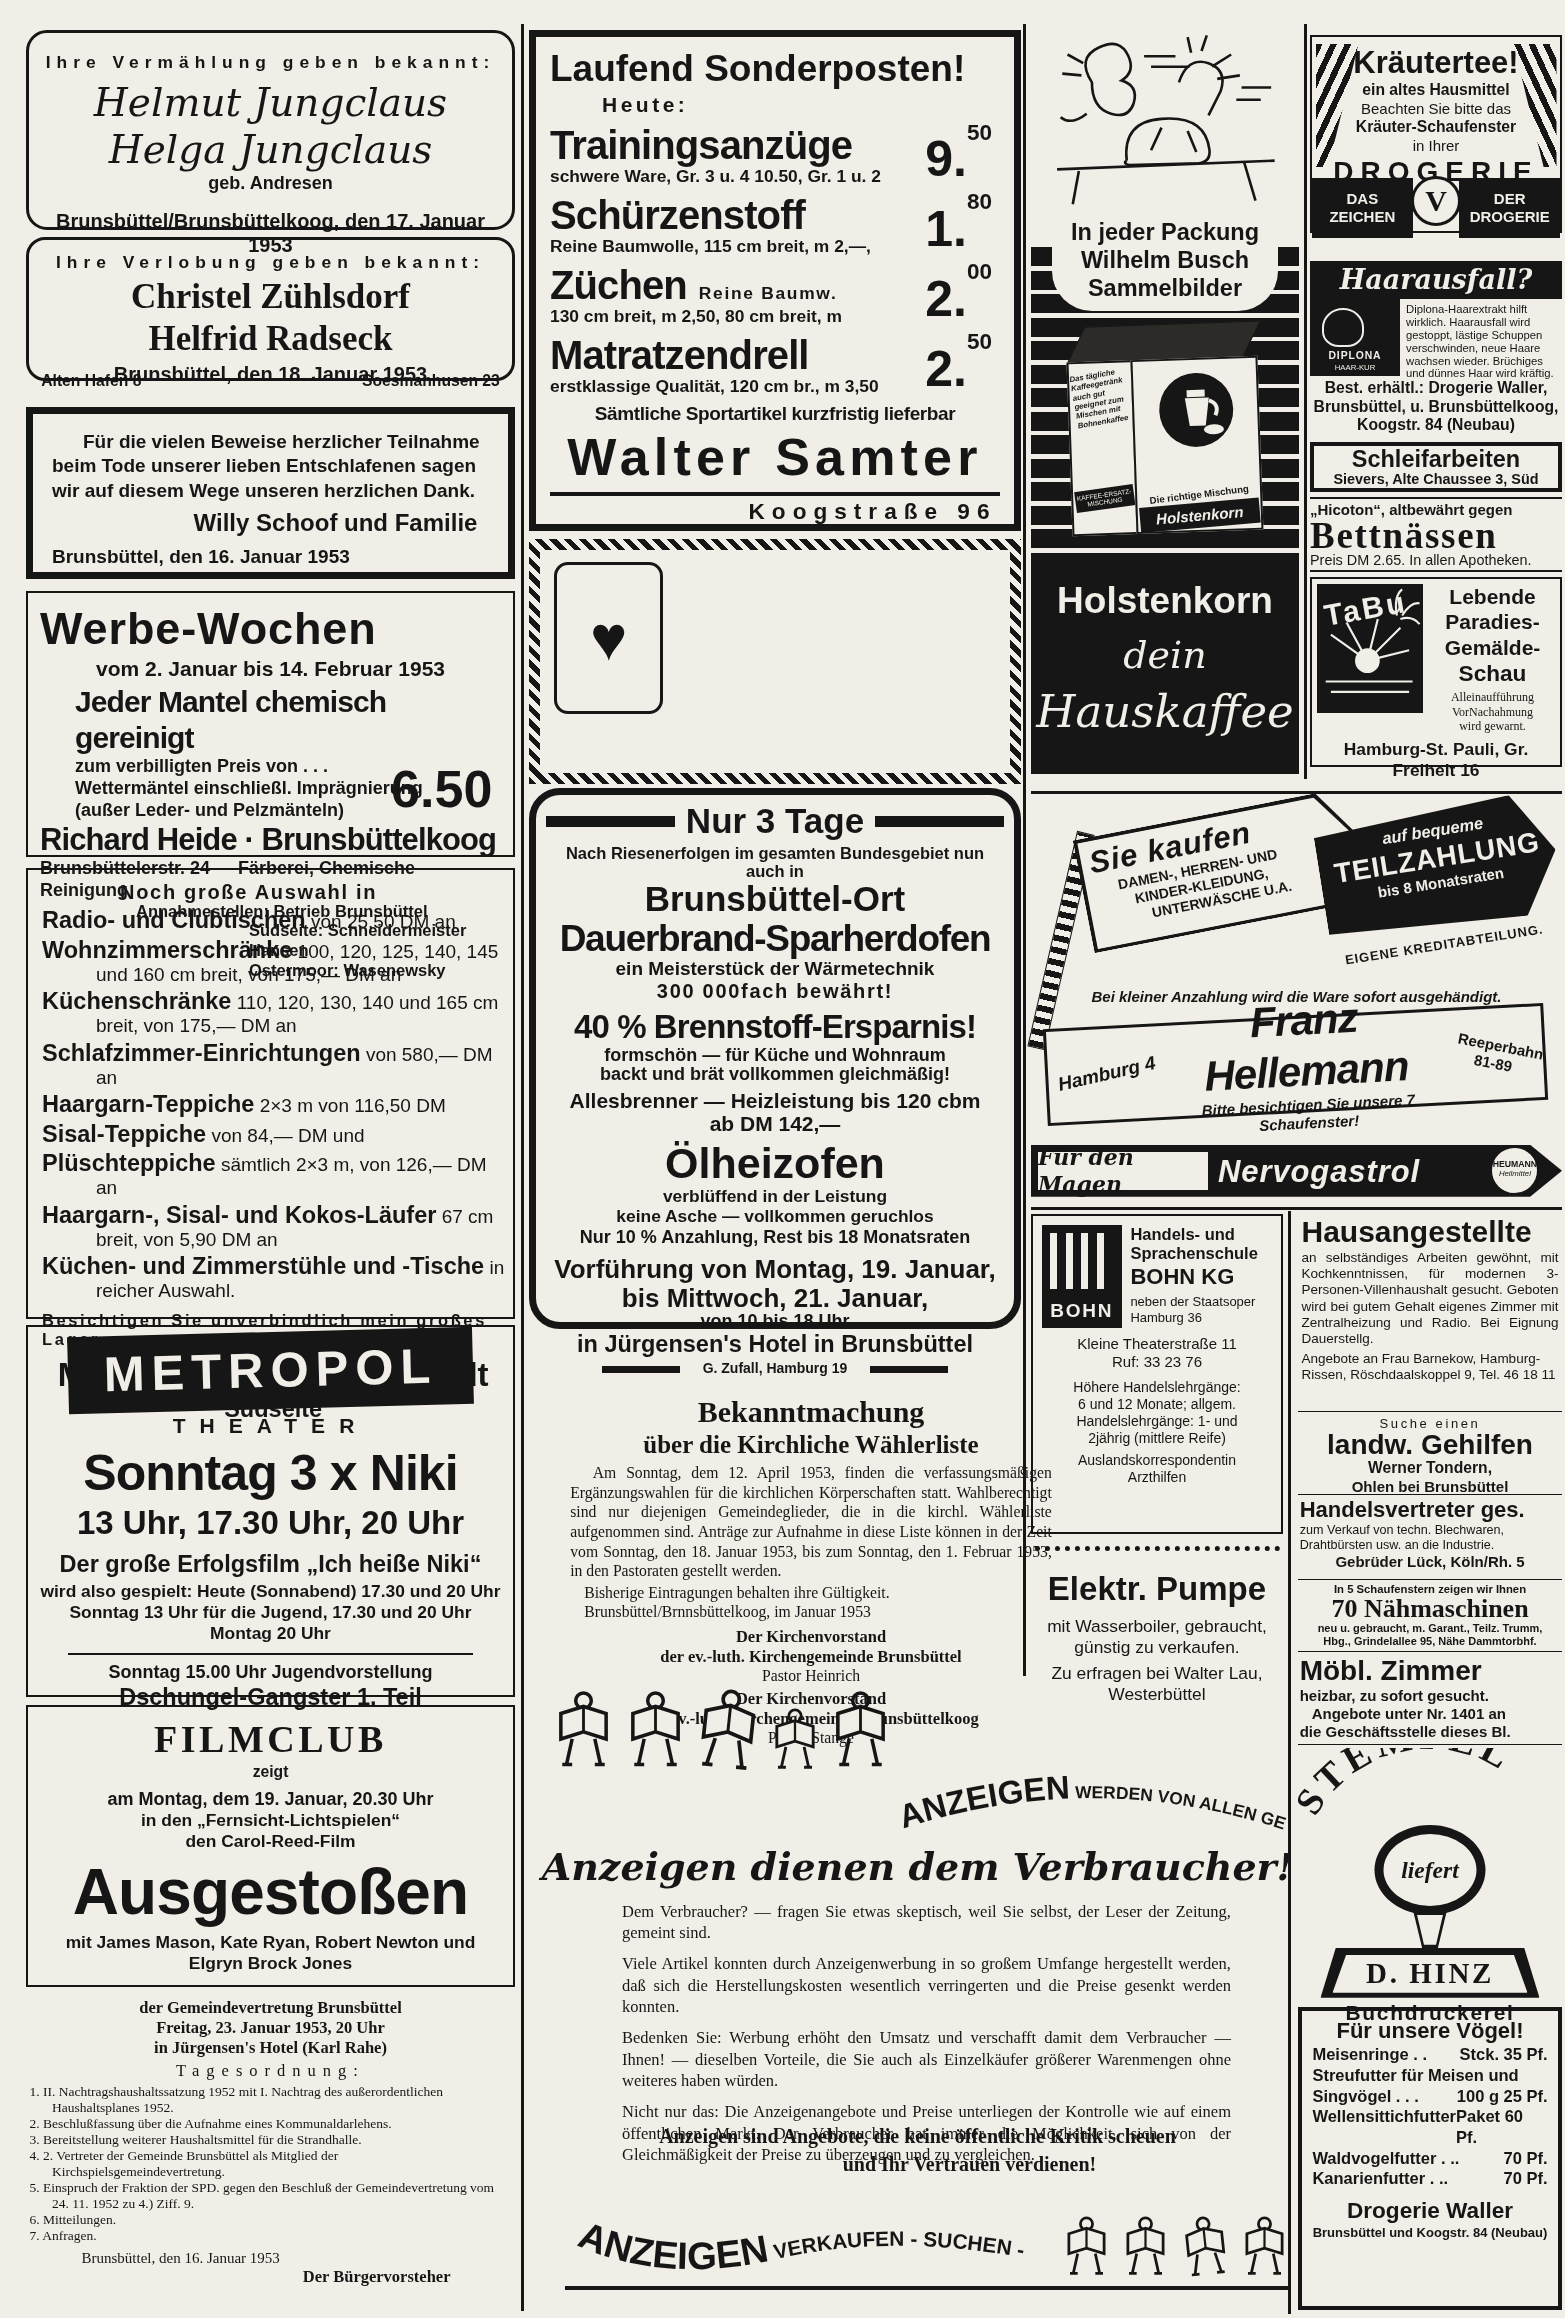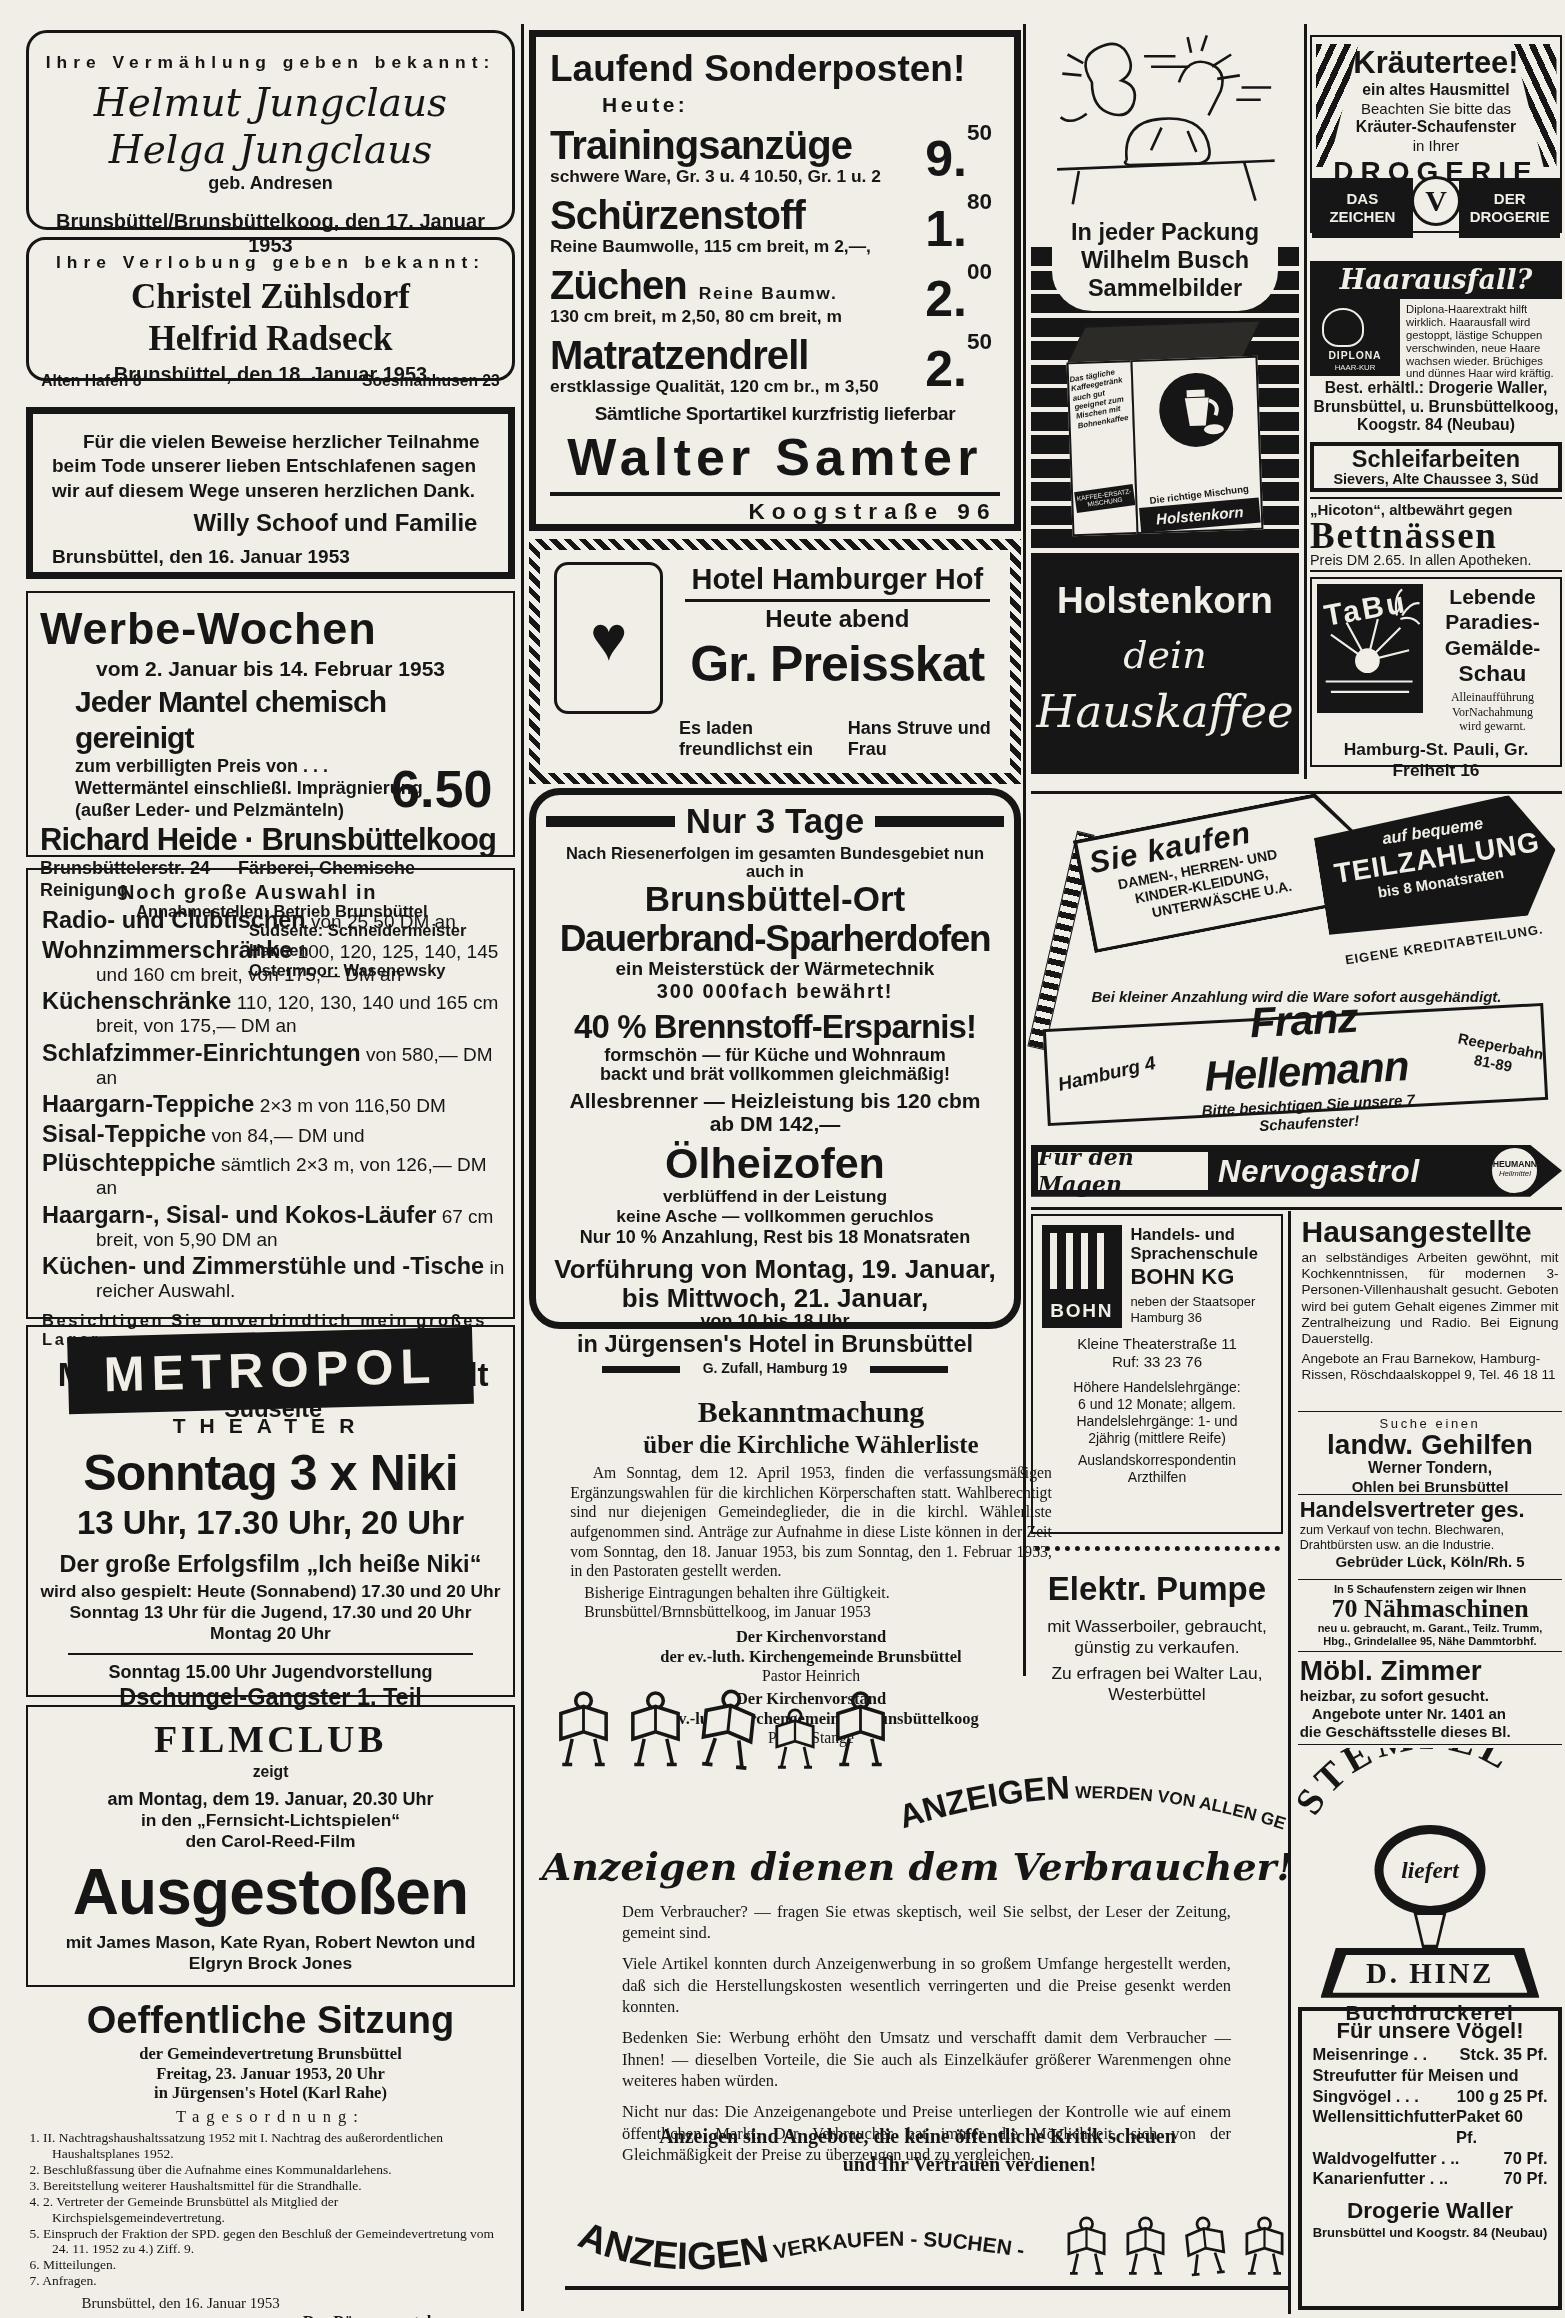--- a/index.html
+++ b/index.html
@@ -137,21 +137,20 @@
     <div style="font-size:15.7px;font-weight:bold;">zeigt</div>
     <div class="b" style="font-size:18px;margin-top:7px;">am Montag, dem 19. Januar, 20.30 Uhr</div>
     <div class="b" style="font-size:17.4px;">in den „Fernsicht-Lichtspielen“</div>
     <div class="b" style="font-size:17.4px;">den Carol-Reed-Film</div>
     <div class="b" style="font-size:64px;letter-spacing:-0.9px;margin:1.7px 0;">Ausgestoßen</div>
     <div class="b" style="font-size:17.4px;">mit James Mason, Kate Ryan, Robert Newton und</div>
     <div class="b" style="font-size:17.4px;">Elgryn Brock Jones</div>
   </div>
 
   <div class="ad" style="left:26px;top:1993px;width:489px;height:325px;padding:5.2px 3.5px;">
-    <div class="b c" style="font-size:38px;">Oeffentliche Sitzung</div>
     <div class="sf b c" style="font-size:16.5px;">der Gemeindevertretung Brunsbüttel</div>
     <div class="sf b c" style="font-size:16.5px;">Freitag, 23. Januar 1953, 20 Uhr</div>
     <div class="sf b c" style="font-size:16.5px;">in Jürgensen's Hotel (Karl Rahe)</div>
     <div class="sf c" style="font-size:16.5px;letter-spacing:7px;margin:3.5px 0;">Tagesordnung:</div>
     <p class="ti">1. II. Nachtragshaushaltssatzung 1952 mit I. Nachtrag des außerordentlichen Haushaltsplanes 1952.</p>
     <p class="ti">2. Beschlußfassung über die Aufnahme eines Kommunaldarlehens.</p>
     <p class="ti">3. Bereitstellung weiterer Haushaltsmittel für die Strandhalle.</p>
     <p class="ti">4. 2. Vertreter der Gemeinde Brunsbüttel als Mitglied der Kirchspielsgemeindevertretung.</p>
     <p class="ti">5. Einspruch der Fraktion der SPD. gegen den Beschluß der Gemeindevertretung vom 24. 11. 1952 zu 4.) Ziff. 9.</p>
     <p class="ti">6. Mitteilungen.</p>
@@ -186,29 +185,20 @@
     </div>
     <div class="b c" style="font-size:19px;margin-top:7px;letter-spacing:-0.4px;">Sämtliche Sportartikel kurzfristig lieferbar</div>
     <div class="b c" style="font-size:52px;letter-spacing:5.2px;border-bottom:4.3px solid #161616;padding-bottom:3.5px;">Walter Samter</div>
     <div style="text-align:right;"><span class="b" style="font-size:22.6px;letter-spacing:7px;border-bottom:3.5px solid #161616;display:inline-block;padding:1.7px 3.5px;">Koogstraße 96</span></div>
   </div>
 
   <div class="ad stripev" style="left:529px;top:539px;width:492px;height:245px;padding:11.3px;">
     <div style="background:#f0eee6;width:100%;height:100%;box-sizing:border-box;padding:12px 14px;display:flex;gap:15.7px;">
       <div class="bd4 flexc" style="width:103px;height:146px;border-radius:14px;flex:none;">
         <span style="font-size:63px;">♥</span>
-      </div>
-      <div style="flex:1;display:flex;flex-direction:column;">
-        <div class="c"><span class="b" style="font-size:29px;border-bottom:3.5px solid #161616;display:inline-block;padding:0 7px 1.7px;">Hotel Hamburger Hof</span></div>
-        <div class="b c" style="font-size:24px;margin-top:3.5px;">Heute abend</div>
-        <div class="b c" style="font-size:50px;letter-spacing:-0.9px;">Gr. Preisskat</div>
-        <div style="display:flex;justify-content:space-between;margin-top:auto;">
-          <span class="b" style="font-size:18px;">Es laden freundlichst ein</span>
-          <span class="b" style="font-size:18px;">Hans Struve und Frau</span>
-        </div>
       </div>
     </div>
   </div>
 
   <div class="ad bd9 c" style="left:529px;top:788px;width:492px;height:541px;border-radius:31px;padding:7px 10.4px;line-height:1.1;">
     <div style="display:flex;align-items:center;gap:10.4px;">
       <div style="flex:1;height:11.3px;background:#161616;"></div>
       <div class="b" style="font-size:35px;">Nur 3 Tage</div>
       <div style="flex:1;height:11.3px;background:#161616;"></div>
     </div>

